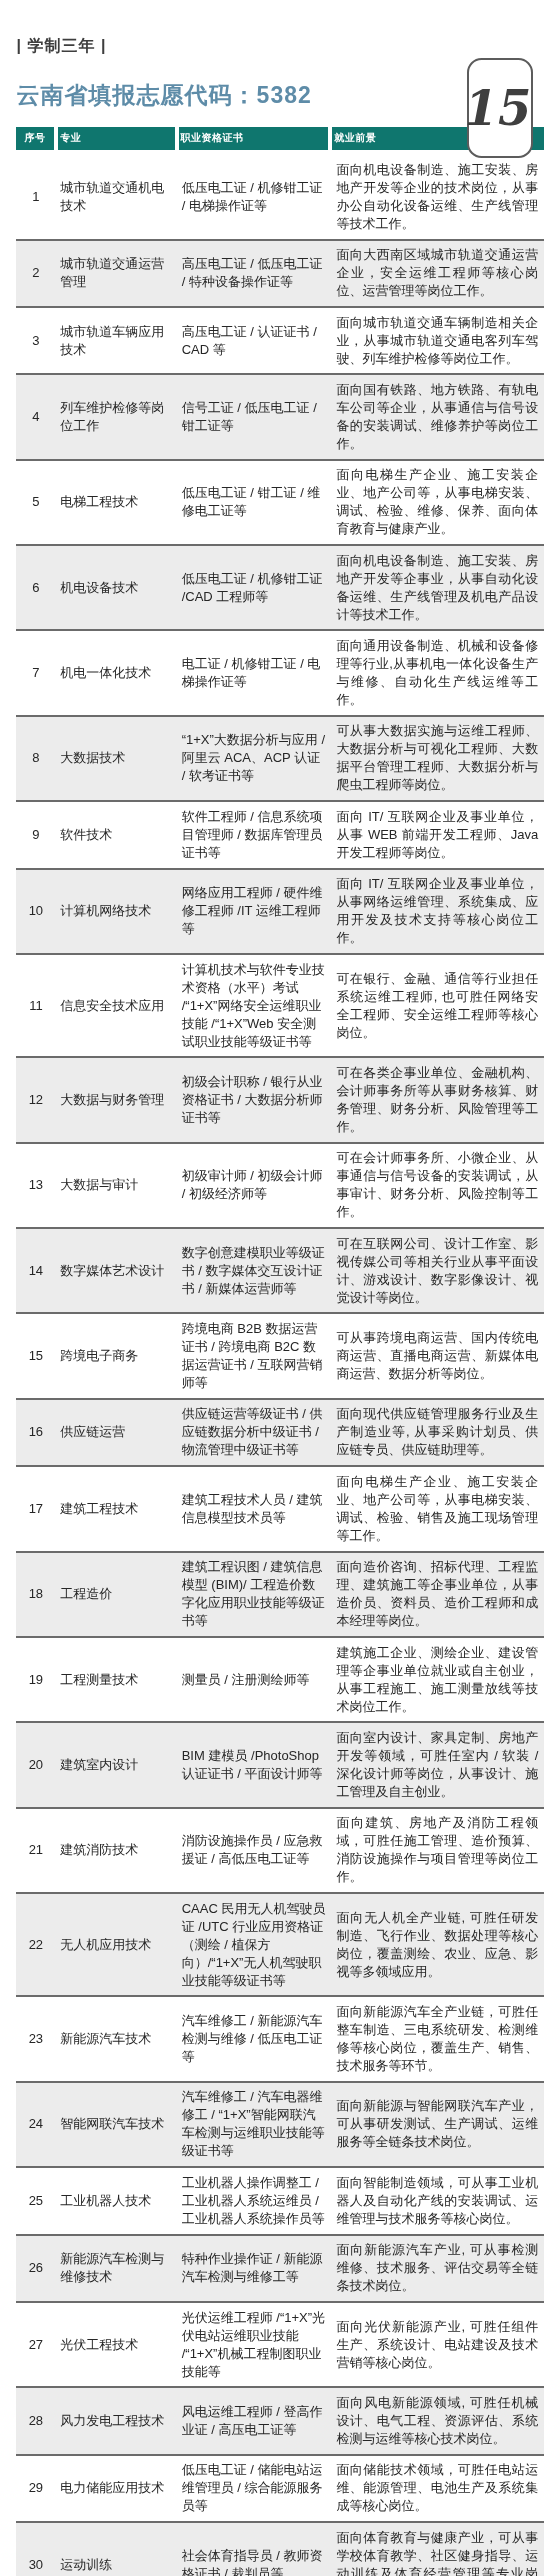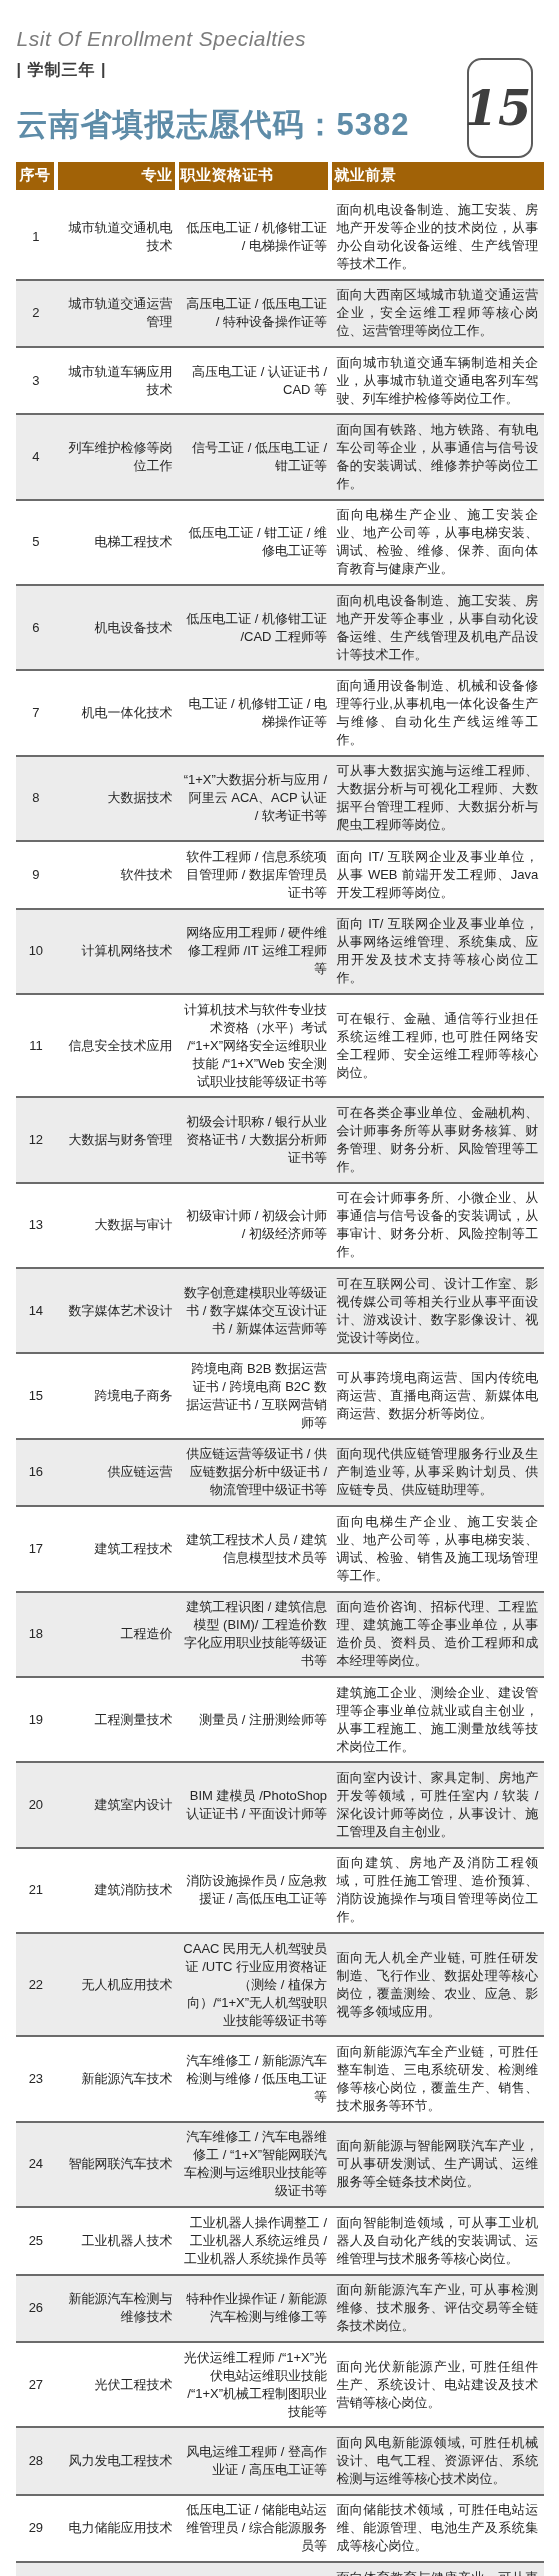--- a/index.html
+++ b/index.html
@@ -52,39 +52,39 @@
     font-family:"DejaVu Serif", serif;
     font-style:italic;
     font-weight:bold;
     font-size:48px;
     color:#3f3f3f;
     transform:translateX(-2.1px);
   }
   .code-line {
     padding:0 16.6px;
     margin-top:23px;
-    font-size:31px;
+    font-size:23px;
     font-weight:bold;
     letter-spacing:1px;
     color:#5E8CA8;
     white-space:nowrap;
   }
 
   
   table.spec-table {
     width:528px;
     margin:15.5px 15.5px 22px 15.5px;
     border-collapse:collapse;
     table-layout:fixed;
   }
   thead th {
-    background:#a16207;
+    background:#0f766e;
     color:#ffffff;
     font-weight:bold;
-    font-size:15px;
+    font-size:10px;
     padding:4.7px 2.1px;
     text-align:center;
     border-left:4.7px solid #ffffff;
     border-bottom:5.2px solid #ffffff;
     letter-spacing:0.5px;
   }
   thead th:first-child { border-left:none; }
 
   tbody td {
     font-size:13px;
@@ -92,33 +92,32 @@
     padding:5.7px 4.1px;
     vertical-align:middle;
     color:#262626;
   }
   tbody tr { background:#ffffff; }
   tbody tr.alt { background:#ECECEC; }
   tbody tr + tr td { border-top:2.1px solid #6b6b6b; }
   tbody tr:last-child td { border-bottom:2.1px solid #6b6b6b; }
 
   .col-no   { width:39px;  text-align:center; }
-  .col-spec { width:115px; text-align:right;margin-left:7px; }
+  .col-spec { width:115px; text-align:left;margin-left:7px; }
   .col-cert { width:147px; text-align:left; }
   .col-pros { width:204px; text-align:justify; }
-  td.col-cert { padding-left:5.2px; padding-right:3.1px;text-align:right; }
+  td.col-cert { padding-left:5.2px; padding-right:3.1px; }
   td.col-pros { padding-left:6.2px; padding-right:5.2px; }
 </style>
 </head>
 <body>
 
 <div class="page">
 
   <div class="top">
-    <div class="title-en">Lsit Of Enrollment Specialties</div>
     <div class="duration">| 学制三年 |</div>
   </div>
 
   <div class="page-number-box">
     <span class="num">15</span>
   </div>
 
   <div class="code-line">云南省填报志愿代码：5382</div>
 
   <table class="spec-table">

